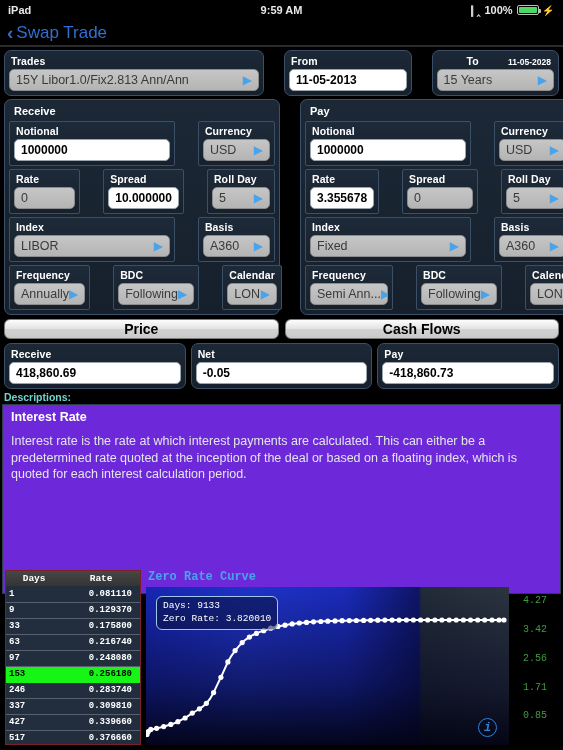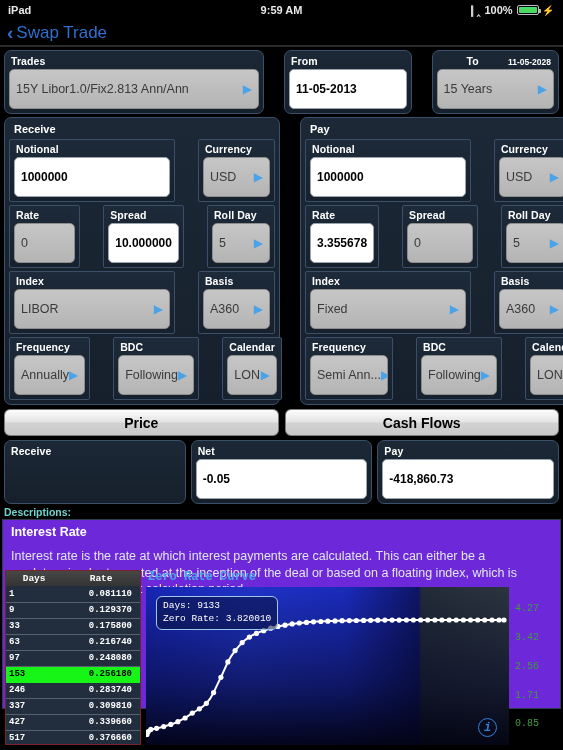--- a/index.html
+++ b/index.html
@@ -48,39 +48,39 @@
   }
   .grp {
     background: linear-gradient(#1d2a39, #17212d);
     border: 1px solid #3b5068; border-radius: 2px;
     padding: 2px 4px 4px 4px;
   }
   .lbl { color: #ffffff; font-size: 10.5px; font-weight: bold; padding: 1px 2px 2px 2px; letter-spacing: .1px; }
   .grp-title { color: #ffffff; font-size: 11px; font-weight: bold; padding: 2px 3px 3px 5px; }
 
   .field {
-    height: 40px; border-radius: 5px; display: flex; align-items: center;
+    height: 22px; border-radius: 5px; display: flex; align-items: center;
     padding: 0 6px; font-size: 12px; font-weight: bold; overflow: hidden;
     white-space: nowrap;
   }
   .f-white { background: #ffffff; color: #000; border: 1px solid #9aa4ae; }
   .f-grey {
     background: linear-gradient(#c6c6c6, #b4b4b4); color: #3a3a3a;
     border: 1px solid #8d8d8d; font-weight: normal; font-size: 12.5px;
     justify-content: space-between;
   }
   .arrow { color: #4aa3e8; font-size: 12px; line-height: 1; }
 
   .tiny-date { color: #ffffff; font-size: 8.5px; font-weight: bold; }
   .lbl-row { display: flex; justify-content: space-between; align-items: baseline; padding: 1px 3px 2px 2px; }
 
   
   .btn-row { display: flex; gap: 6px; padding: 4px 4px 0 4px; }
   .abtn {
-    flex: 1; height: 27px; border-radius: 6px;
+    flex: 1; height: 20px; border-radius: 6px;
     background: linear-gradient(#fdfdfd, #e3e3e3 48%, #d2d2d2 52%, #c9c9c9);
     border: 1px solid #7d7d7d; color: #000;
     font-size: 14px; font-weight: bold;
     display: flex; align-items: center; justify-content: center;
     cursor: pointer;
   }
 
   
   .res-row { display: flex; gap: 5px; padding: 4px 4px 0 4px; }
   .res-box { flex: 1; }
@@ -129,21 +129,21 @@
     color: #ffffff; font-size: 9.5px; line-height: 1.35;
   }
   .info-btn {
     position: absolute; right: 12px; bottom: 8px;
     width: 19px; height: 19px; border-radius: 50%;
     border: 1.5px solid #2f7fd8; color: #2f7fd8;
     font-size: 12px; font-style: italic; font-weight: bold;
     display: flex; align-items: center; justify-content: center; cursor: pointer;
   }
   .yaxis { position: absolute; left: 509px; top: 17px; width: 54px; height: 160px; }
-  .ytick { position: absolute; left: 6px; color: #3f9b3f; font-size: 10px; margin-top: 8px; }
+  .ytick { position: absolute; left: 14px; color: #3f9b3f; font-size: 10px; }
 </style>
 </head>
 <body>
 
 <div class="screen">
 
   <div class="statusbar">
     <span class="sb-left">iPad</span>
     <span class="sb-center">9:59 AM</span>
     <span class="sb-right">
@@ -363,20 +363,23 @@
   </div>
 
   <div class="btn-row">
     <div class="abtn">Price</div>
     <div class="abtn">Cash Flows</div>
   </div>
 
   <div class="res-row">
     <div class="panel res-box">
       <div class="lbl">Receive</div>
+      <div class="field f-white">
+        <span>418,860.69</span>
+      </div>
     </div>
     <div class="panel res-box">
       <div class="lbl">Net</div>
       <div class="field f-white">
         <span>-0.05</span>
       </div>
     </div>
     <div class="panel res-box">
       <div class="lbl">Pay</div>
       <div class="field f-white">

